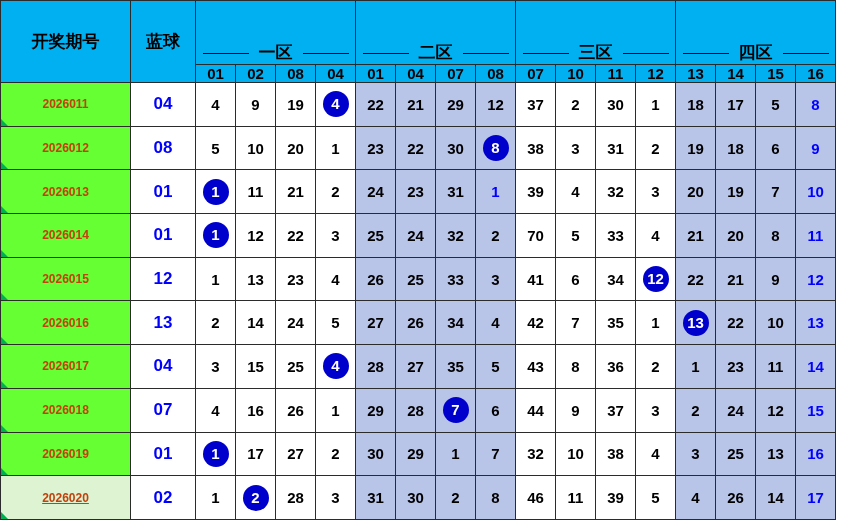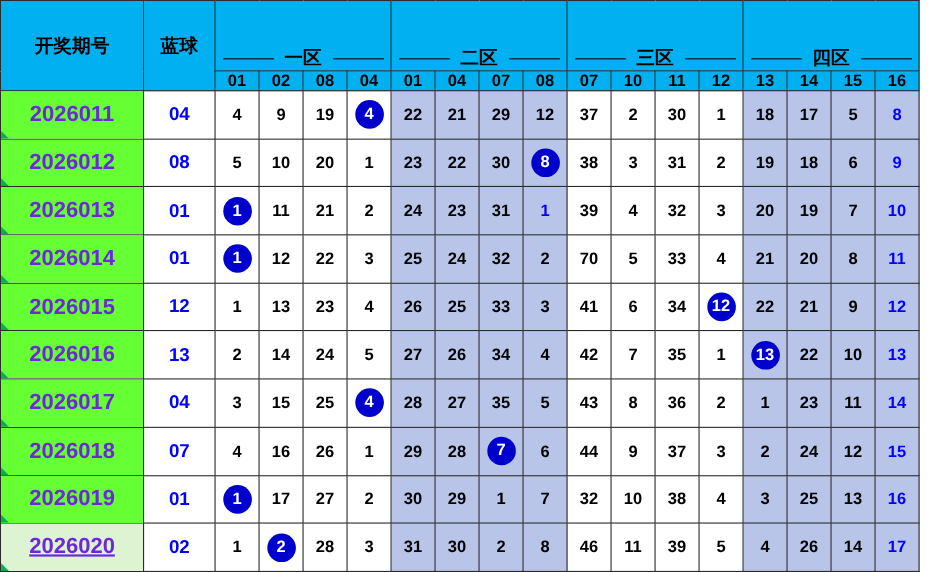--- a/index.html
+++ b/index.html
@@ -55,22 +55,22 @@
     width: 46px;
     height: 1px;
     background: #000;
   }
   .zone-label::before { left: -56px; }
   .zone-label::after  { right: -56px; }
 
   
   .period {
     background: #66ff33;
-    color: #6d28d9;
-    font-size: 20px;
+    color: #c2410c;
+    font-size: 12px;
     position: relative;
   }
   .period.pale {
     background: #ddf3d2;
     text-decoration: underline;
   }
   
   .corner {
     position: absolute;
     left: 0;

